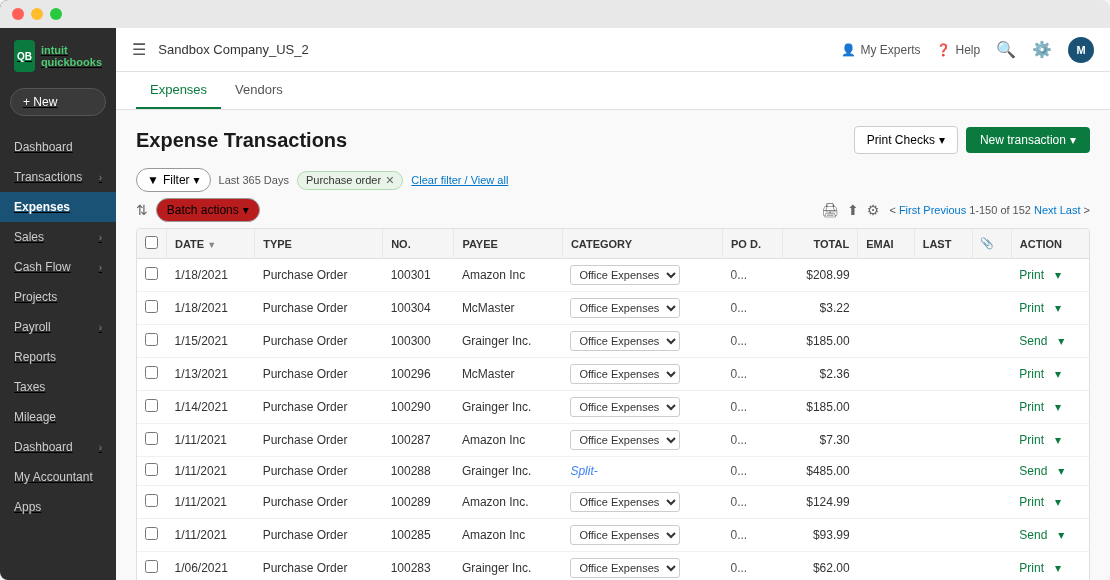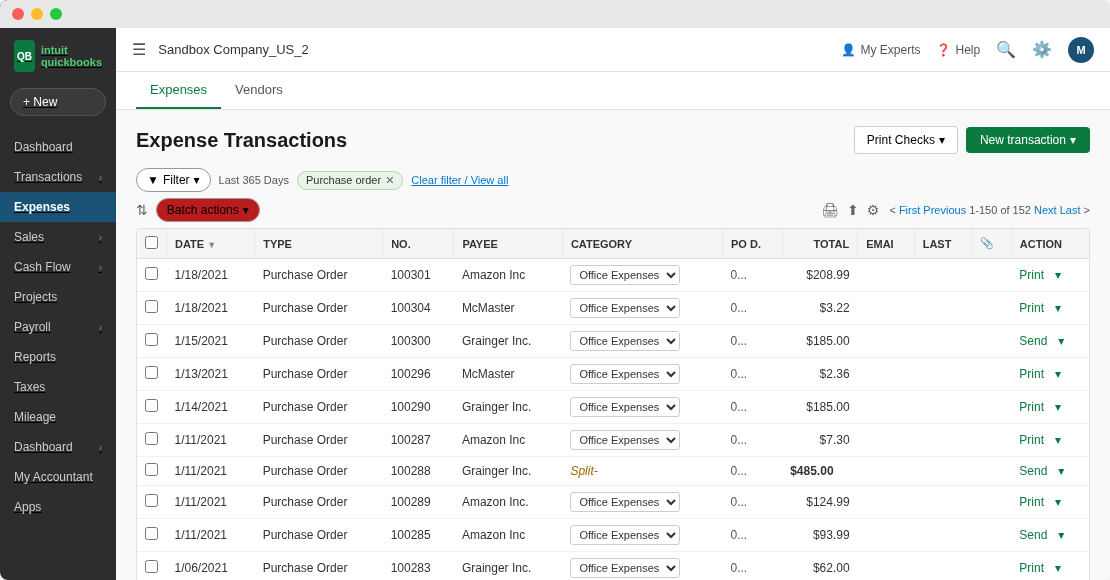--- a/index.html
+++ b/index.html
@@ -68,21 +68,21 @@
     table { width: 100%; border-collapse: collapse; font-size: 12px; }
     thead tr { background: #f5f5f5; border-bottom: 1px solid #ddd; }
     th { padding: 7px 8px; text-align: left; font-weight: 600; color: #333; font-size: 11px; white-space: nowrap; border-right: 1px solid #e8e8e8; }
     th:last-child { border-right: none; }
     td { padding: 6px 8px; border-bottom: 1px solid #f0f0f0; color: #333; vertical-align: middle; white-space: nowrap; }
     .checkbox-col { width: 26px; }
     .sort-arrow { font-size: 9px; color: #888; }
     .category-select { border: 1px solid #ccc; border-radius: 3px; padding: 2px 4px; font-size: 11px; background: #fff; color: #333; }
     .action-link { color: #0a7a3f; font-weight: 500; cursor: pointer; display: flex; align-items: center; gap: 2px; }
     .po-col { max-width: 50px; overflow: hidden; text-overflow: ellipsis; color: #555; }
-    .split-label { color: #a16207; font-style: italic; }
+    .split-label { color: #3b82f6; font-style: italic; }
     .action-cell { display: flex; align-items: center; gap: 11px; }
 
     
     .toolbar-icons { display: flex; gap: 8px; align-items: center; }
     .toolbar-icon { color: #666; font-size: 14px; cursor: pointer; }
   </style>
 </head>
 <body>
 
 <div class="window-chrome">
@@ -366,21 +366,21 @@
             <tr>
       <td class="checkbox-col"><input type="checkbox" style=""></td>
       <td>1/11/2021</td>
       <td>Purchase Order</td>
       <td>100288</td>
       <td>Grainger Inc.</td>
       <td>
         <span class="split-label">Split-</span>
       </td>
       <td class="po-col">0...</td>
-      <td style="font-weight:700;">$485.00</td>
+      <td style="text-align:right;font-weight:400;">$485.00</td>
       <td></td>
       <td></td>
       <td></td>
       <td>
         <div class="action-cell">
           <span class="action-link" style="color:#0a7a3f;">Send</span>
           <span style="color:#0a7a3f;cursor:pointer;">▾</span>
         </div>
       </td>
     </tr>

